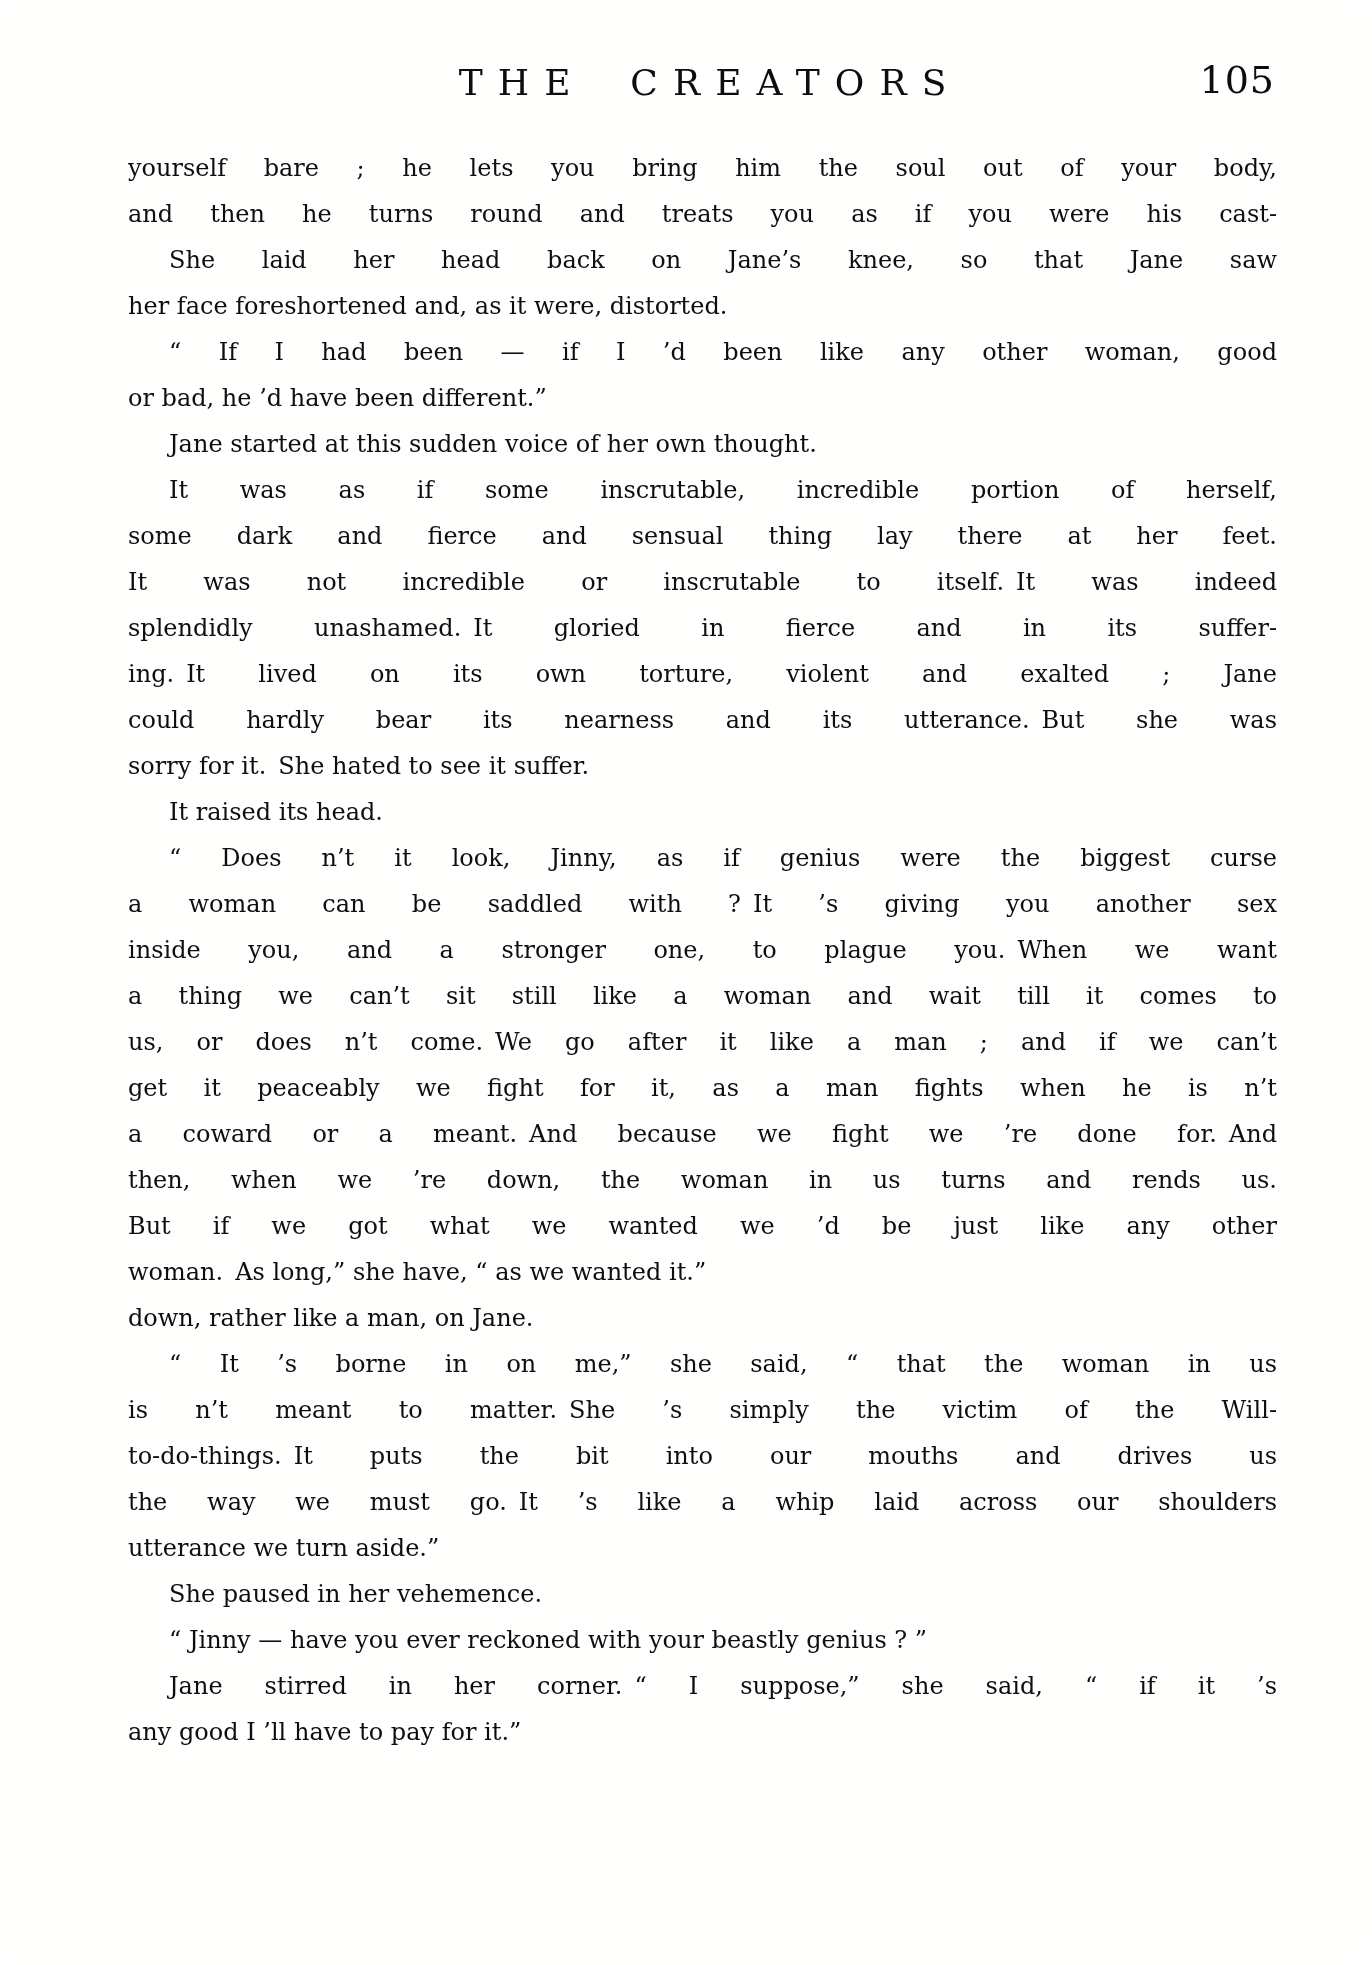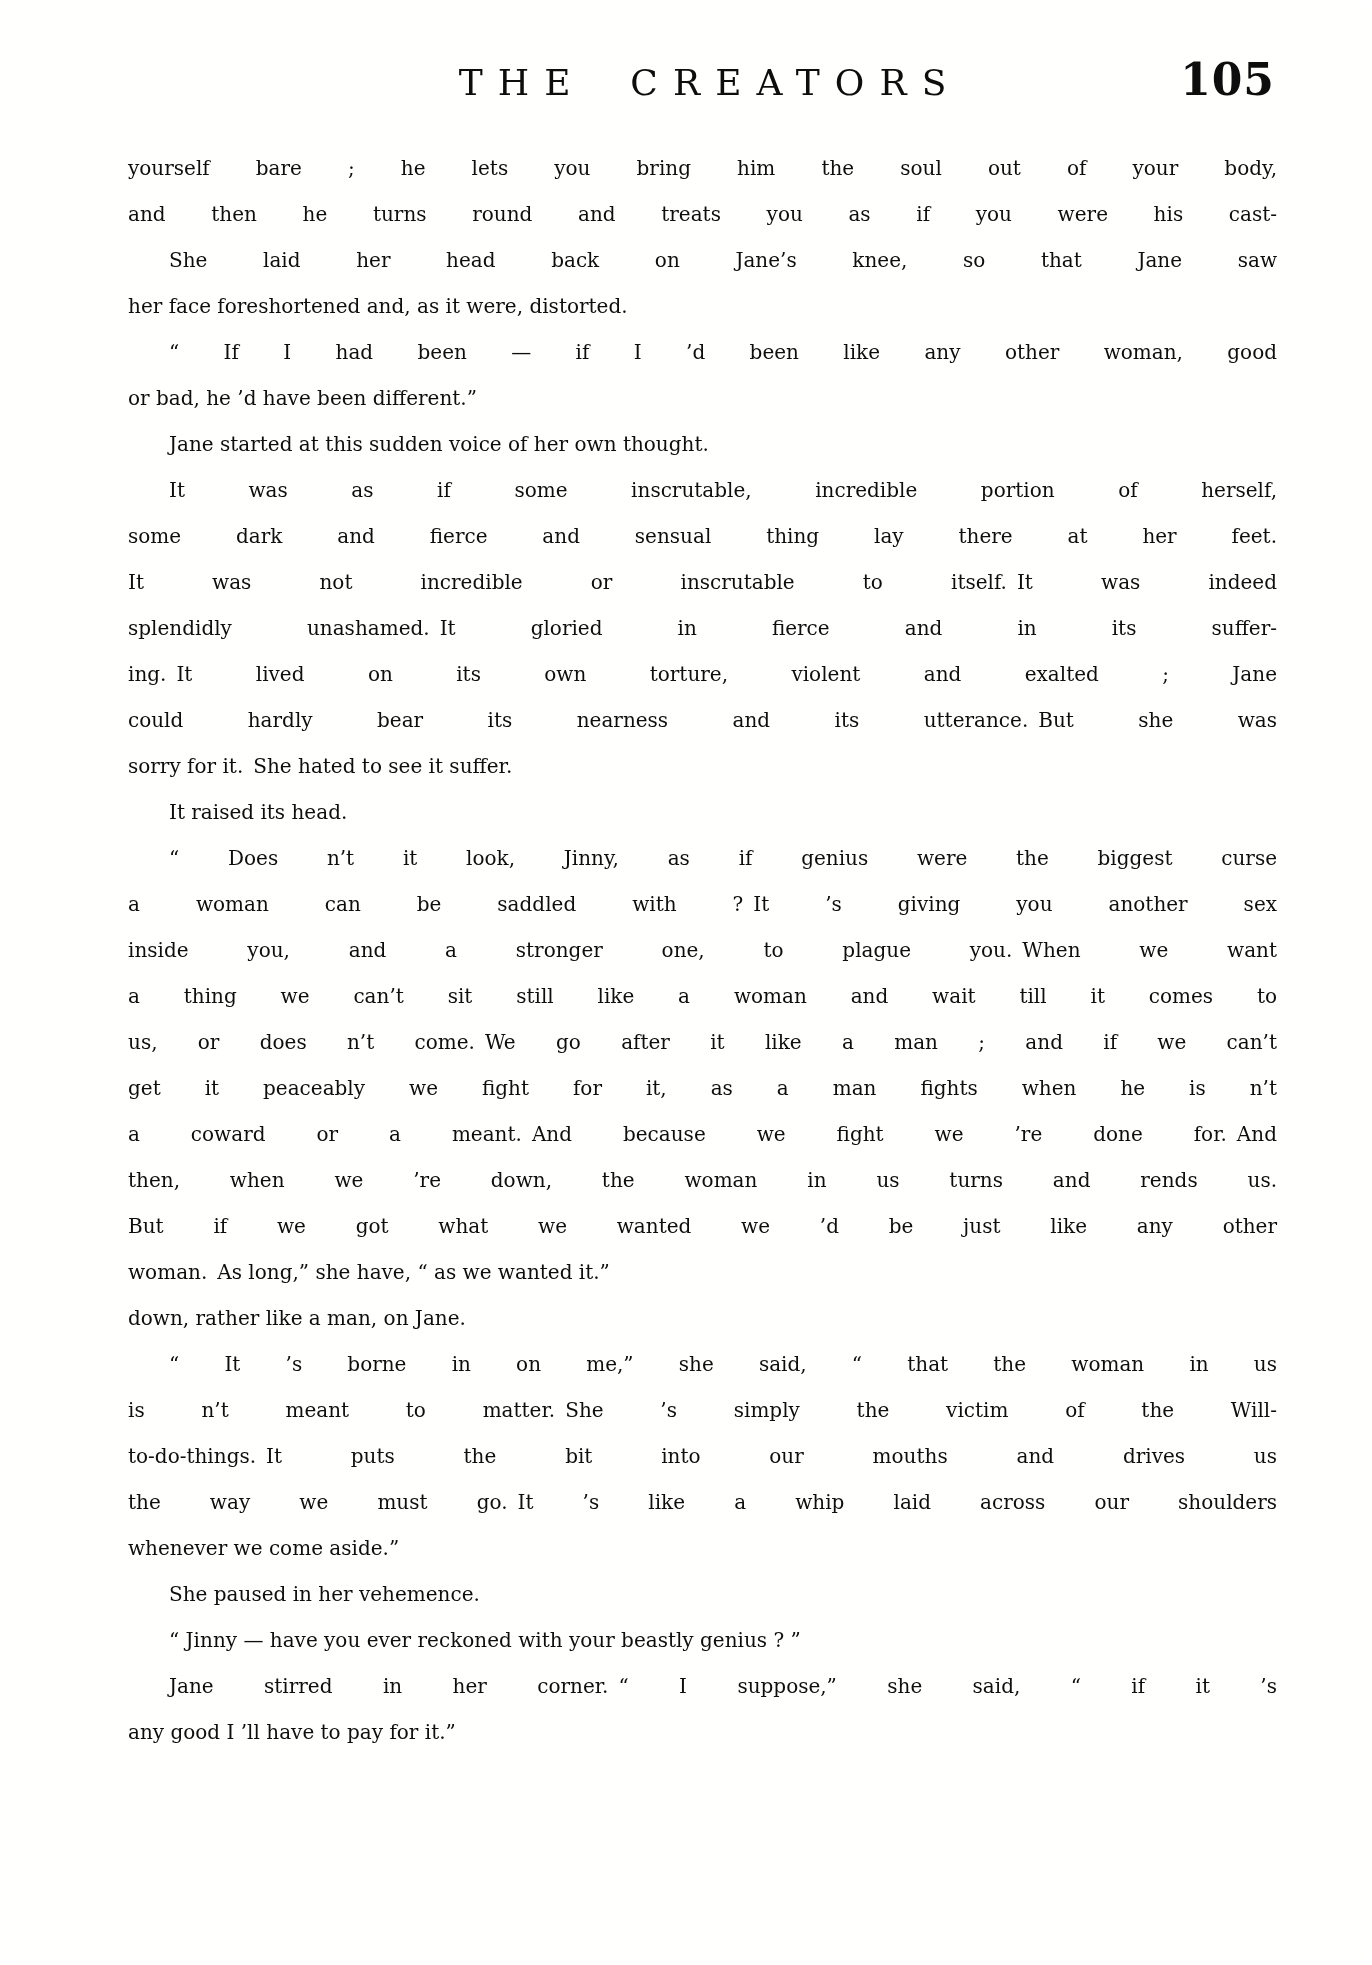--- a/index.html
+++ b/index.html
@@ -39,32 +39,31 @@
     letter-spacing: 0.42em;
     word-spacing: 0.50em;
     text-indent: 0.42em; 
     white-space: nowrap;
     color: #0d0d0d;
   }
   .page-number {
     position: absolute;
     right: 2px;
     top: -3px;
-    font-size: 44px;
+    font-size: 38px;
     letter-spacing: 1px;
     color: #0d0d0d;
-    font-weight: bold;
   }
   
   .textblock {
     position: absolute;
     top: 145px;
     left: 128px;
     width: 1149px;
-    font-size: 20px;
+    font-size: 24px;
     line-height: 46px;
     color: #0e0e0e;
   }
   .paragraph { margin: 0; padding: 0; }
   .line {
     text-align: justify;
     text-align-last: justify;
     text-justify: inter-word;
     height: 46px;
     overflow: visible;
@@ -127,21 +126,21 @@
         <div class="line par-end">woman. As long,” she have, “ as we wanted it.”</div>
       </div>
       <div class="paragraph">
         <div class="line par-end">down, rather like a man, on Jane.</div>
       </div>
       <div class="paragraph">
         <div class="line indent">“ It ’s borne in on me,” she said, “ that the woman in us</div>
         <div class="line">is n’t meant to matter. She ’s simply the victim of the Will-</div>
         <div class="line">to-do-things. It puts the bit into our mouths and drives us</div>
         <div class="line">the way we must go. It ’s like a whip laid across our shoulders</div>
-        <div class="line par-end">whenever we come aside.”</div>
+        <div class="line par-end">utterance we turn aside.”</div>
       </div>
       <div class="paragraph">
         <div class="line par-end indent">She paused in her vehemence.</div>
       </div>
       <div class="paragraph">
         <div class="line par-end indent">“ Jinny — have you ever reckoned with your beastly genius ? ”</div>
       </div>
       <div class="paragraph">
         <div class="line indent">Jane stirred in her corner. “ I suppose,” she said, “ if it ’s</div>
         <div class="line par-end">any good I ’ll have to pay for it.”</div>

